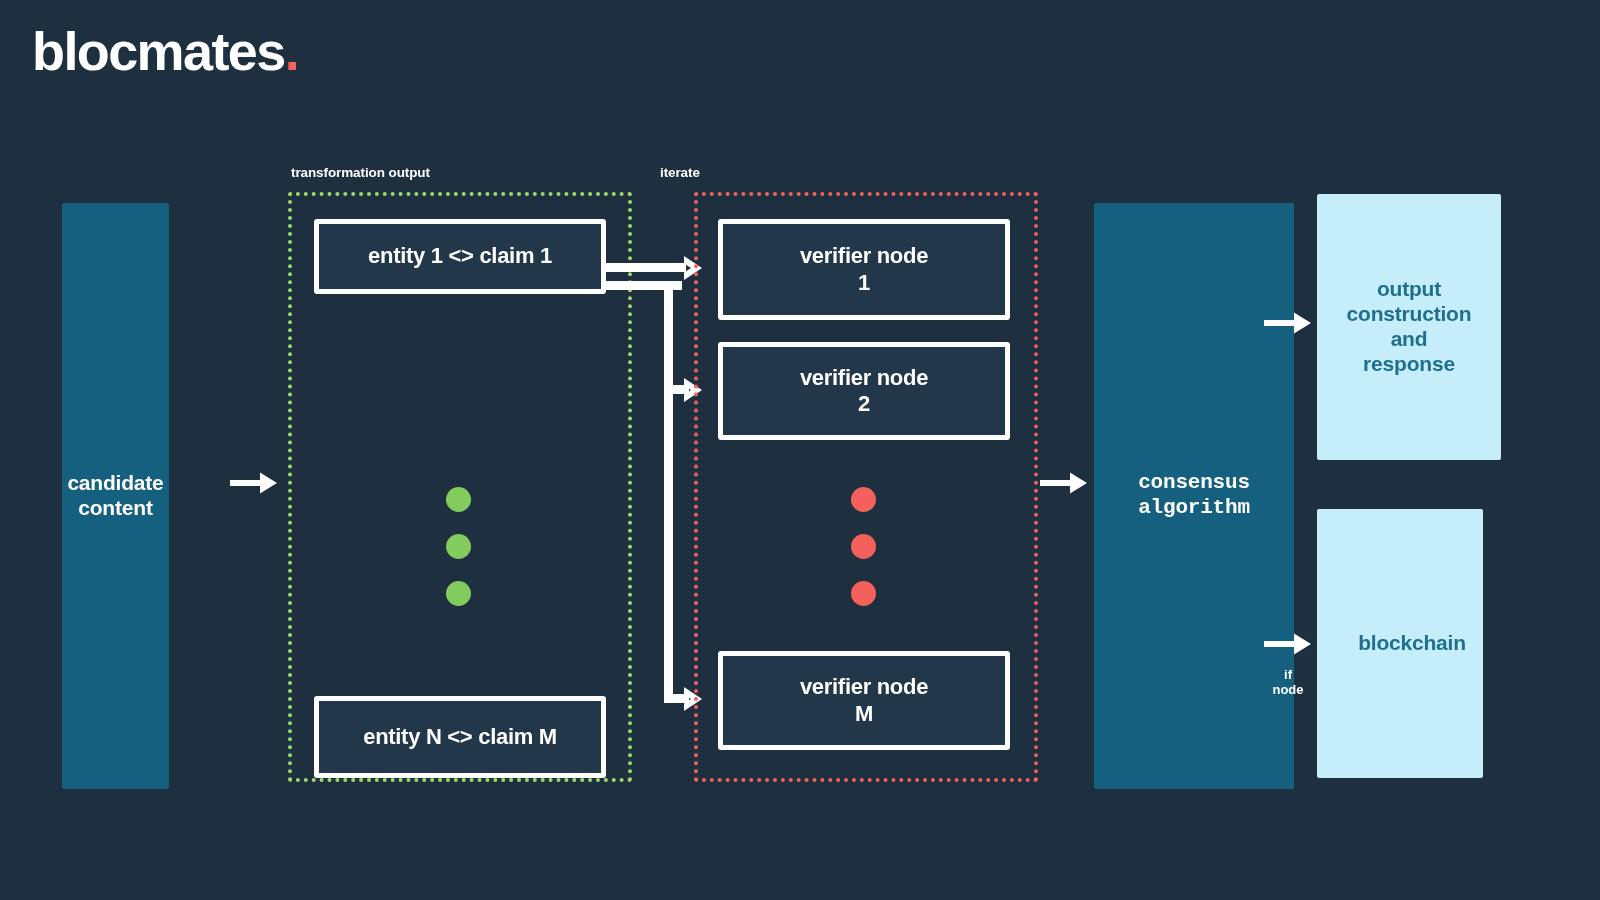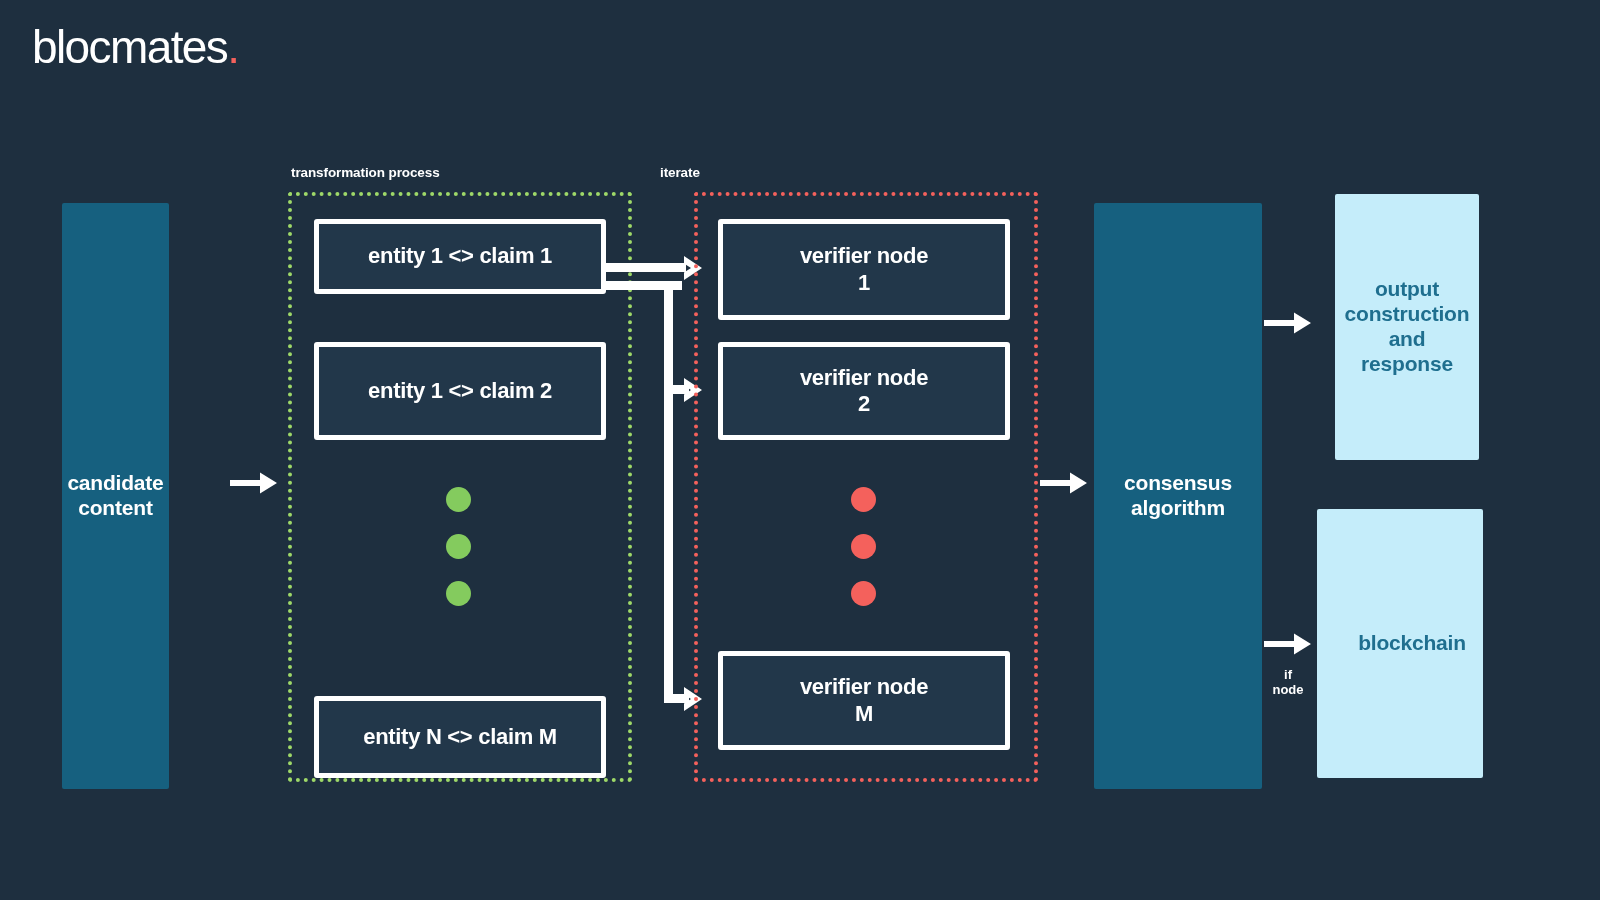--- a/index.html
+++ b/index.html
@@ -19,22 +19,22 @@
     position: relative;
     width: 1600px;
     height: 900px;
   }
 
   
   #logo {
     position: absolute;
     left: 32px;
     top: 24px;
-    font-size: 46px;
-    font-weight: 400;
+    font-size: 54px;
+    font-weight: 700;
     letter-spacing: -1.6px;
     color: #ffffff;
     line-height: 1;
     white-space: nowrap;
   }
   #logo .dot {
     color: #f4615c;
   }
 
   
@@ -154,31 +154,28 @@
     <span class="label">candidate
 content</span>
   </div>
 
   <div class="abs" style="left:230px; top:470px;">
     <svg class="arrow-svg" width="48" height="26" viewBox="0 0 48 26" aria-hidden="true">
       <path d="M0 10 H30 V2.5 L47 13 L30 23.5 V16 H0 Z" fill="#ffffff"></path>
     </svg>
   </div>
 
-  <div class="group-label" style="left:291px; top:165px;">transformation process</div>
+  <div class="group-label" style="left:291px; top:165px;">transformation output</div>
 
   <div class="abs group green" style="left:288px; top:192px; width:344px; height:590px;"></div>
 
   <div class="abs node" style="left:314px; top:219px; width:292px; height:75px;">
     <span class="label">entity 1 &lt;&gt; claim 1</span>
   </div>
 
-  <div class="abs node" style="left:314px; top:342px; width:292px; height:98px;">
-    <span class="label">entity 1 &lt;&gt; claim 2</span>
-  </div>
 
   <div class="abs dots green" style="left:446px; top:487px;">
     <i></i>
     <i></i>
     <i></i>
   </div>
 
   <div class="abs node" style="left:314px; top:651px; width:292px; height:82px;margin-top:45px;">
     <span class="label">entity N &lt;&gt; claim M</span>
   </div>
@@ -236,40 +233,40 @@
     <span class="label">verifier node
 M</span>
   </div>
 
   <div class="abs" style="left:1040px; top:470px;">
     <svg class="arrow-svg" width="48" height="26" viewBox="0 0 48 26" aria-hidden="true">
       <path d="M0 10 H30 V2.5 L47 13 L30 23.5 V16 H0 Z" fill="#ffffff"></path>
     </svg>
   </div>
 
-  <div class="abs fill-box teal" style="left:1094px; top:192px; width:168px; height:586px;">
+  <div class="abs fill-box teal" style="left:1094px; top:192px; width:200px; height:586px;font-family:Liberation Mono, monospace;">
     <span class="label">consensus
 algorithm</span>
   </div>
 
   <div class="abs" style="left:1264px; top:310px;">
     <svg class="arrow-svg" width="48" height="26" viewBox="0 0 48 26" aria-hidden="true">
       <path d="M0 10 H30 V2.5 L47 13 L30 23.5 V16 H0 Z" fill="#ffffff"></path>
     </svg>
   </div>
 
   <div class="abs" style="left:1264px; top:631px;">
     <svg class="arrow-svg" width="48" height="26" viewBox="0 0 48 26" aria-hidden="true">
       <path d="M0 10 H30 V2.5 L47 13 L30 23.5 V16 H0 Z" fill="#ffffff"></path>
     </svg>
   </div>
   <div class="side-label" style="left:1264px; top:668px; width:48px;">if
 node</div>
 
-  <div class="abs fill-box lightblue" style="left:1317px; top:194px; width:144px; height:266px;margin-left:18px;">
+  <div class="abs fill-box lightblue" style="left:1317px; top:194px; width:184px; height:266px;">
     <span class="label">output
 construction
 and
 response</span>
   </div>
 
   <div class="abs fill-box lightblue" style="left:1317px; top:509px; width:166px; height:269px;padding-left:24px;">
     <span class="label">blockchain</span>
   </div>
 

